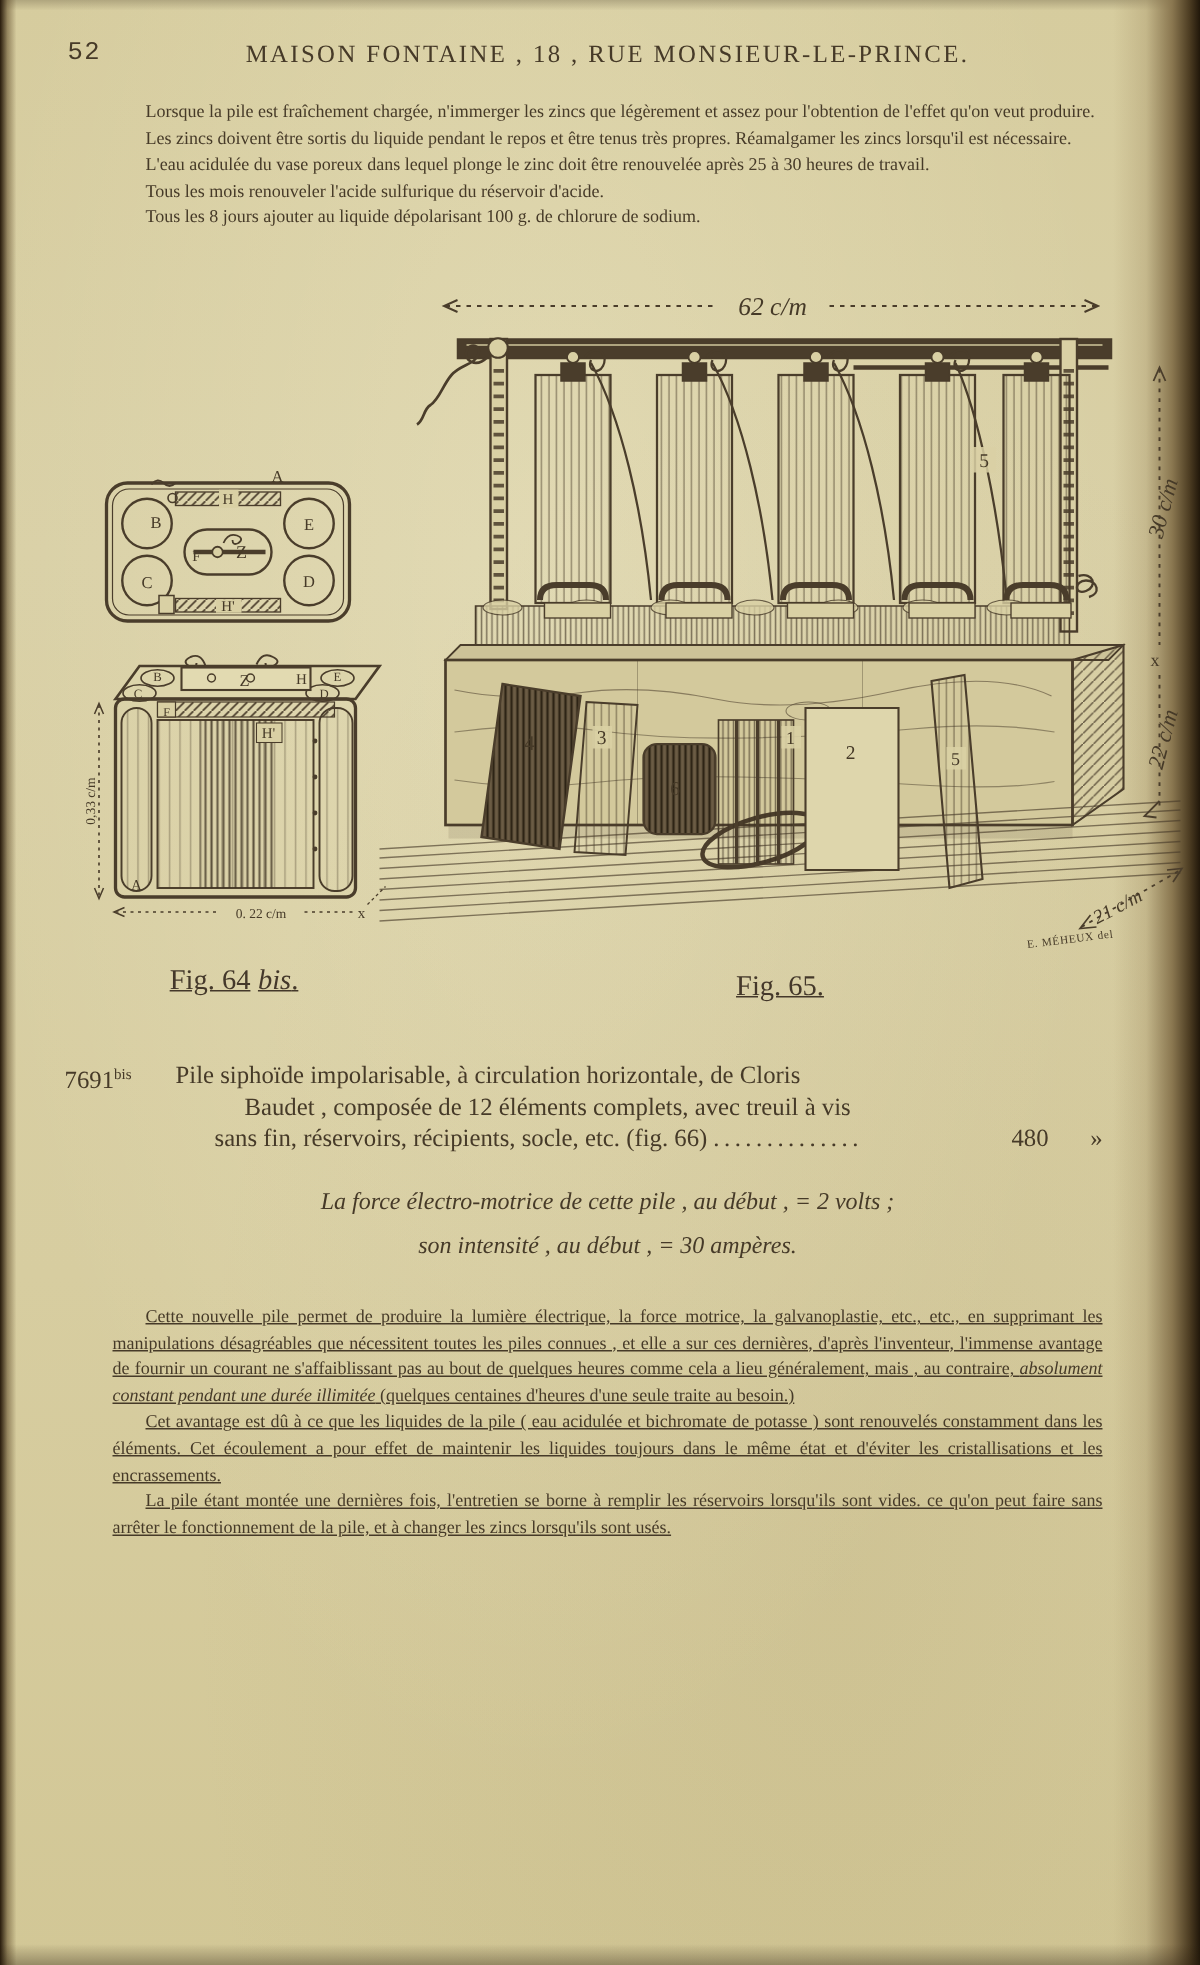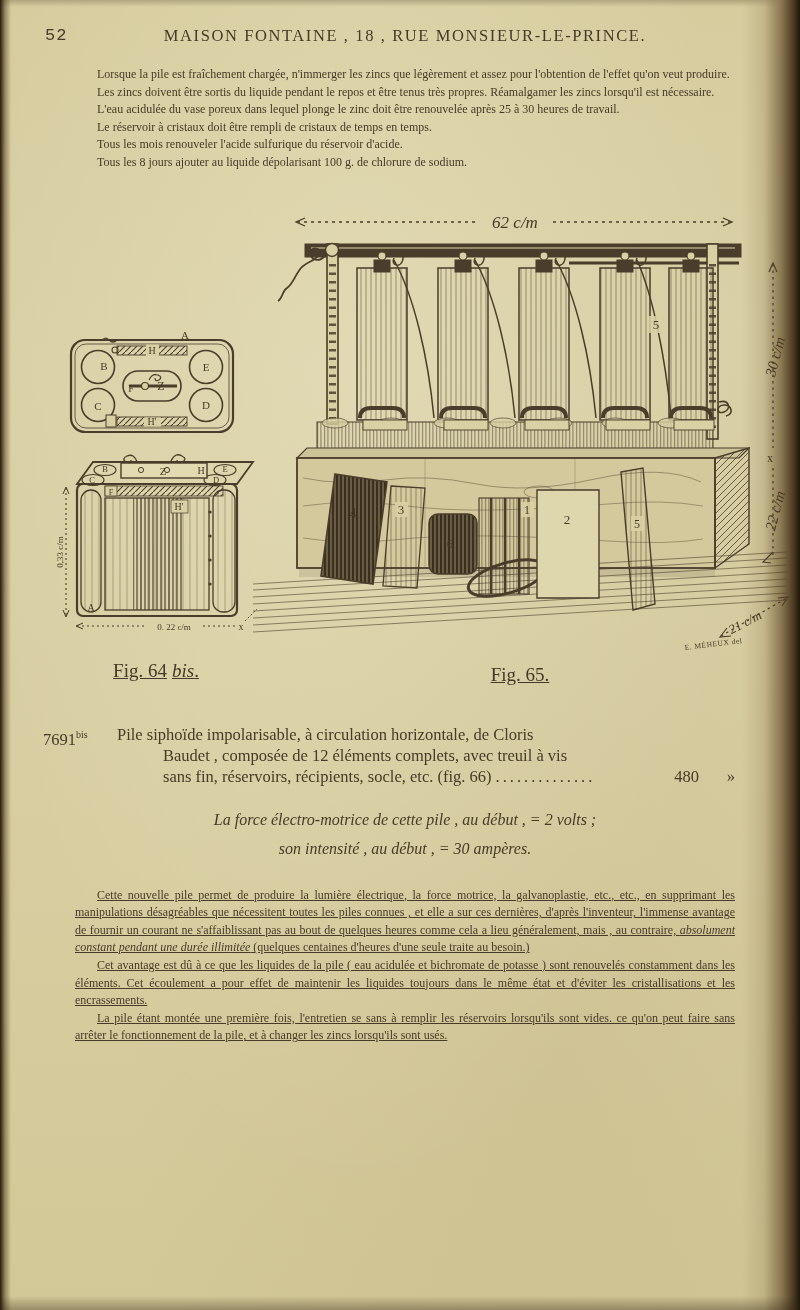--- a/index.html
+++ b/index.html
@@ -27,21 +27,21 @@
   .figures{position:relative;height:512px;}
   .figwrap64{position:absolute;left:-24px;top:160px;width:210px;}
   .figwrap65{position:absolute;left:164px;top:34px;width:562px;}
   .figcap{text-align:center;font-size:19px;margin-top:2px;color:#44382a;text-decoration:underline;}
   .figcap .it{font-style:italic;margin-left:5px;}
   svg text{font-family:"Liberation Serif",serif;fill:#463a28;}
   .catalog-item{position:relative;margin-top:40px;padding-left:42px;font-size:16.5px;line-height:21px;}
   .item-number{position:absolute;left:-32px;top:0;}
   .item-number sup{font-size:10px;}
   .item-line-wrap{margin-left:46px;}
-  .item-line3{display:flex;align-items:center;margin-left:46px;}
+  .item-line3{display:flex;align-items:center;margin-left:26px;}
   .leader{letter-spacing:3px;margin:0 6px 0 4px;overflow:hidden;white-space:nowrap;}
   .item-price{margin-left:auto;padding-right:6px;}
   .item-unit{width:30px;text-align:right;}
   .formula{margin-top:18px;text-align:center;font-style:italic;font-size:16px;line-height:29px;}
   .bodyblock{margin-top:24px;}
   .bodyblock p.body{margin:0;text-decoration:underline;}
   .ital{font-style:italic;}
 </style>
 </head>
 <body>
@@ -55,21 +55,20 @@
   <div class="content">
 
     <div class="runhead">
       <span class="pagenum">52</span>
       <div class="headtitle">MAISON FONTAINE ,  18 ,  RUE MONSIEUR-LE-PRINCE.</div>
     </div>
 
     <p class="body">Lorsque la pile est fraîchement chargée, n'immerger les zincs que légèrement et assez pour l'obtention de l'effet qu'on veut produire.</p>
     <p class="body">Les zincs doivent être sortis du liquide pendant le repos et être tenus très propres. Réamalgamer les zincs lorsqu'il est nécessaire.</p>
     <p class="body">L'eau acidulée du vase poreux dans lequel plonge le zinc doit être renouvelée après 25 à 30 heures de travail.</p>
-    <p class="body">Le réservoir à cristaux doit être rempli de cristaux de temps en temps.</p>
     <p class="body">Tous les mois renouveler l'acide sulfurique du réservoir d'acide.</p>
     <p class="body">Tous les 8 jours ajouter au liquide dépolarisant 100 g. de chlorure de sodium.</p>
 
     <div class="figures">
 
       <div class="figwrap64">
         <svg width="210" height="322" viewBox="0 0 210 322">
           <defs>
             <pattern id="f64hatch" width="6" height="6" patternUnits="userSpaceOnUse">
               <path d="M0,6 L6,0" stroke="#4a3d2b" stroke-width="1.1"></path>
@@ -344,17 +343,17 @@
     </div>
 
     <div class="formula">
       <div>La force électro-motrice de cette pile , au début , = 2 volts ;</div>
       <div>son intensité ,  au début ,  = 30 ampères.</div>
     </div>
 
     <div class="bodyblock">
       <p class="body"><span>Cette nouvelle pile permet de produire la lumière électrique, la force motrice, la galvanoplastie, etc., etc., en supprimant les manipulations désagréables que nécessitent toutes les piles connues , et elle a sur ces dernières, d'après l'inventeur, l'immense avantage de fournir un courant ne s'affaiblissant pas au bout de quelques heures comme cela a lieu généralement, mais , au contraire, </span><span class="ital">absolument constant pendant une durée illimitée</span><span> (quelques centaines d'heures d'une seule traite au besoin.)</span></p>
       <p class="body">Cet avantage est dû à ce que les liquides de la pile ( eau acidulée et bichromate de potasse ) sont renouvelés constamment dans les éléments. Cet écoulement a pour effet de maintenir les liquides toujours dans le même état et d'éviter les cristallisations et les encrassements.</p>
-      <p class="body">La pile étant montée une première fois, l'entretien se sans à remplir les réservoirs lorsqu'ils sont vides. ce qu'on peut faire sans arrêter le fonctionnement de la pile, et à changer les zincs lorsqu'ils sont usés.</p>
+      <p class="body">La pile étant montée une dernières fois, l'entretien se borne à remplir les réservoirs lorsqu'ils sont vides. ce qu'on peut faire sans arrêter le fonctionnement de la pile, et à changer les zincs lorsqu'ils sont usés.</p>
     </div>
 
   </div>
 </div>
 
 </body></html>

